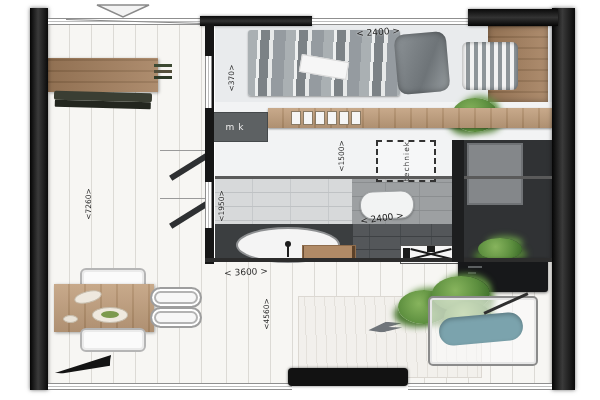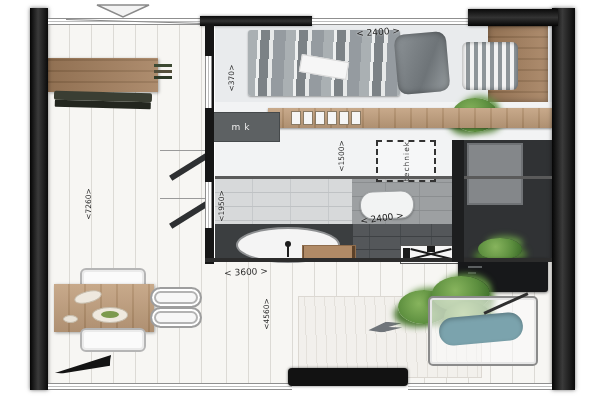--- a/index.html
+++ b/index.html
@@ -61,21 +61,21 @@
   <div class="abs wood" style="left:268px;top:108px;width:284px;height:20px;box-shadow:0 1px 2px rgba(0,0,0,.4);">
     <div style="position:absolute;left:24px;top:4px;display:flex;gap:4px;">
       <div class="sq"></div>
         <div class="sq"></div>
         <div class="sq"></div>
         <div class="sq"></div>
         <div class="sq"></div>
         <div class="sq"></div>
     </div>
   </div>
-  <div class="abs" style="left:205px;top:112px;width:75px;height:30px;background:#5d6163;box-shadow:inset 0 0 0 1px #45494b;">
+  <div class="abs" style="left:205px;top:112px;width:63px;height:30px;background:#5d6163;box-shadow:inset 0 0 0 1px #45494b;">
     <div class="lbl" style="inset:0;color:#ececec;">mk</div>
   </div>
   <div class="abs" style="left:376px;top:140px;width:56px;height:38px;border:2px dashed #333;background:rgba(255,255,255,.35);">
     <div class="lbl" style="inset:0;color:#333;font-size:7.5px;letter-spacing:1px;transform:rotate(-90deg);">techniek</div>
   </div>
 
   <div class="abs" style="left:236px;top:227px;width:100px;height:32px;background:#f4f4f4;border:2px solid #8e9092;border-radius:50%;">
     <div style="position:absolute;left:47px;top:12px;width:6px;height:6px;background:#1d1d1d;border-radius:50%;"></div>
     <div style="position:absolute;left:49px;top:17px;width:2px;height:11px;background:#1d1d1d;"></div>
   </div>

